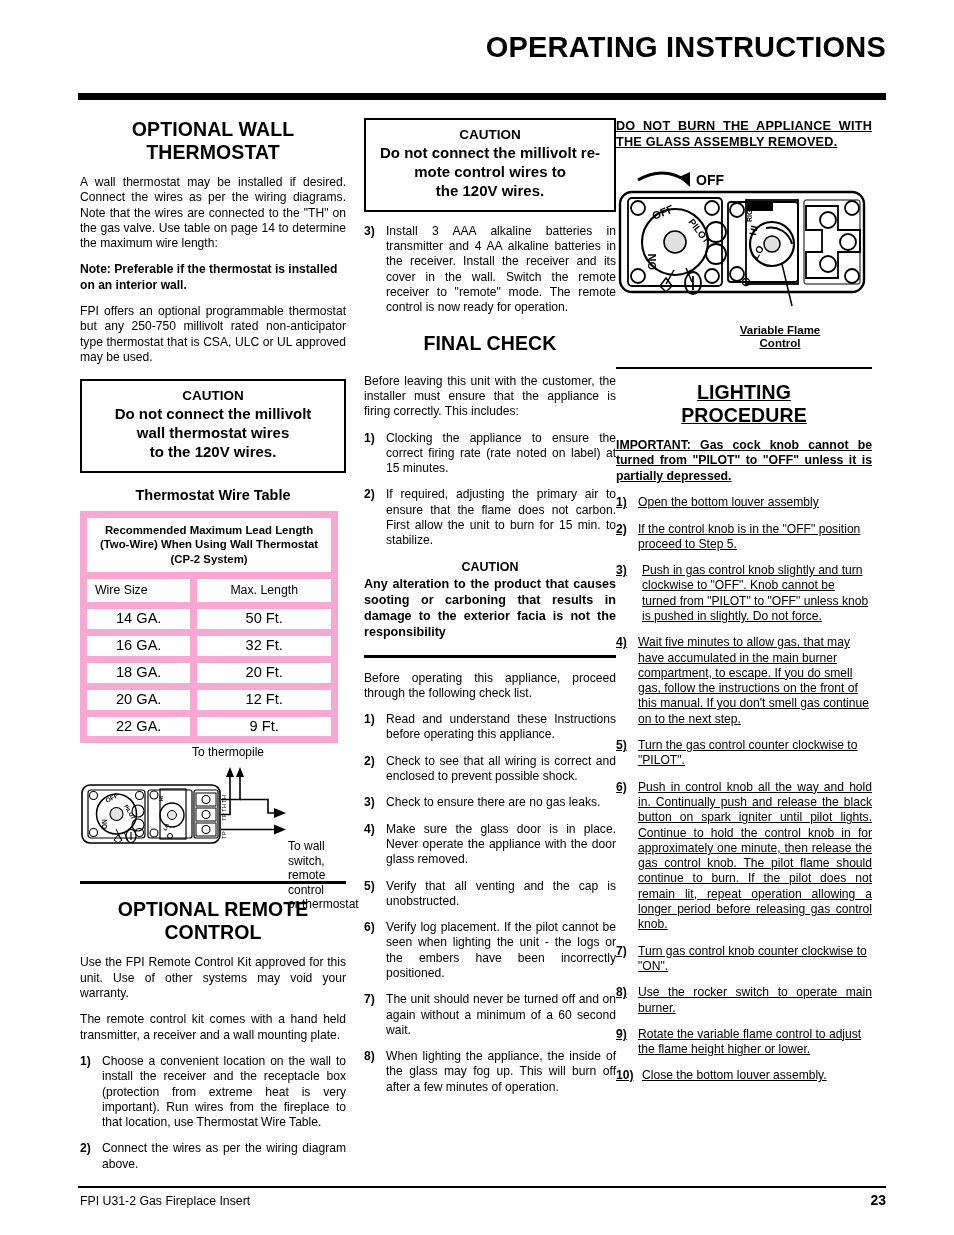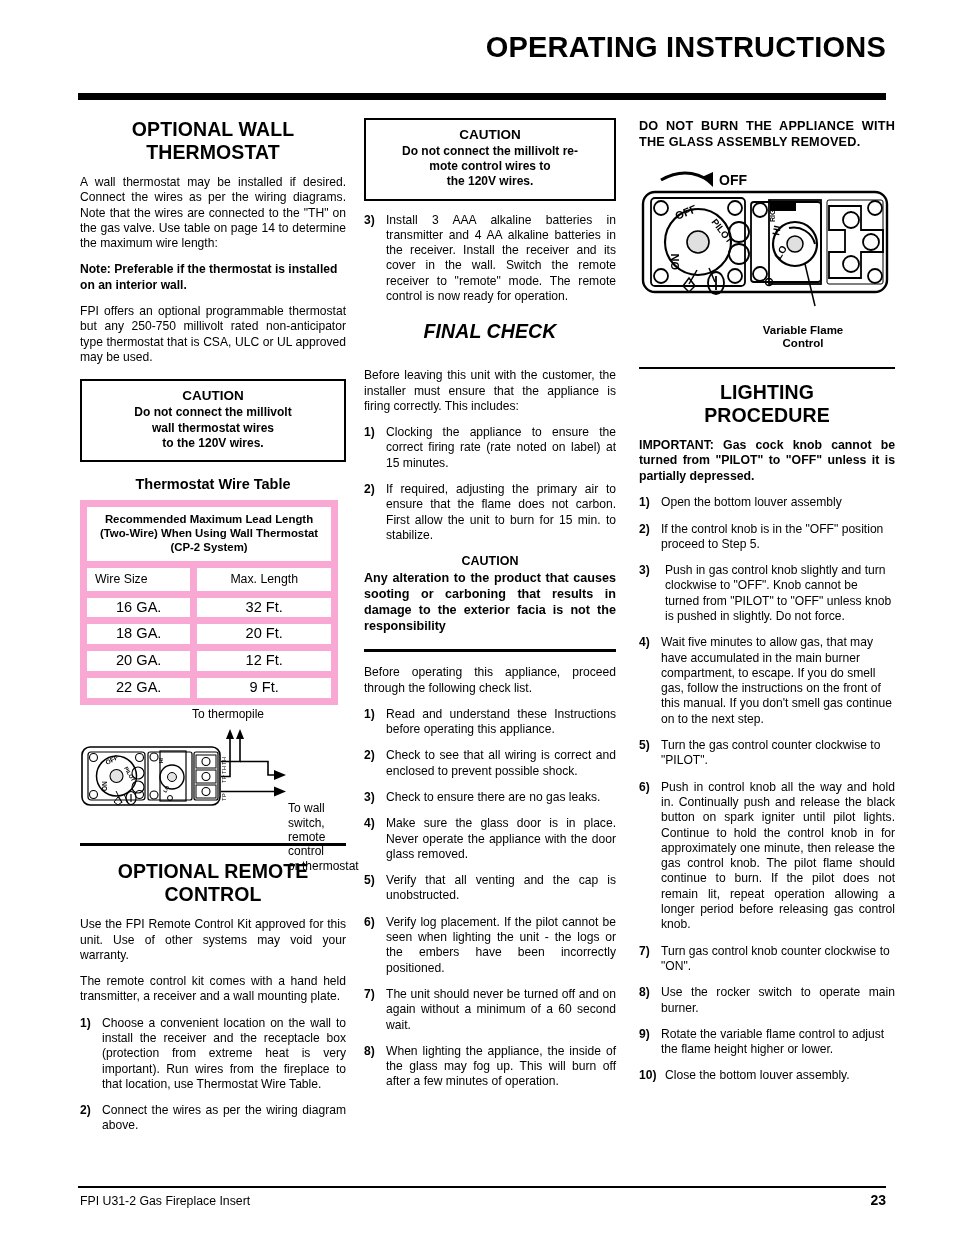--- a/index.html
+++ b/index.html
@@ -45,32 +45,32 @@
   }
 
   
   .col {
     position: absolute;
     top: 118px;
     box-sizing: border-box;
   }
   .col-left  { left: 80px;  width: 266px; }
   .col-mid   { left: 364px; width: 252px; }
-  .col-right { left: 639px; width: 256px; }
+  .col-right { left: 616px; width: 256px; text-decoration: underline; }
 
   
   .sect-title {
     font-size: 19.5px;
     font-weight: bold;
     text-align: center;
     line-height: 1.18;
     margin: 0 0 11px 0;
     letter-spacing: 0.1px;
   }
-  .sect-title.tight { margin-bottom: 25px; font-style: italic; }
+  .sect-title.tight { margin-bottom: 19px; }
   p.body {
     font-size: 12.1px;
     line-height: 1.265;
     text-align: justify;
     margin: 0 0 11px 0;
     hyphens: none;
   }
   p.bold {
     font-weight: bold;
   }
@@ -106,21 +106,21 @@
     margin: 0 0 12px 0;
     box-sizing: border-box;
   }
   .caution-title {
     font-size: 13.5px;
     font-weight: bold;
     line-height: 1.2;
     margin-bottom: 1px;
   }
   .caution-text {
-    font-size: 12px;
+    font-size: 15px;
     font-weight: bold;
     line-height: 1.26;
   }
   .caution-plain {
     text-align: center;
     margin: 0 0 10px 0;
   }
   .caution-plain .caution-title { font-size: 12.5px; margin-bottom: 2px;}
   .caution-plain .caution-body {
     font-size: 12.6px;
@@ -246,20 +246,24 @@
           <col class="c1">
           <col class="c2">
         </colgroup>
       <tbody>
           <tr>
         <th class="wire-head" colspan="2">Recommended Maximum Lead Length (Two-Wire) When Using Wall Thermostat (CP-2 System)</th>
       </tr>
       <tr>
         <td class="wire-subhead">Wire Size</td>
         <td class="wire-subhead center">Max. Length</td>
+      </tr>
+      <tr>
+        <td class="wire-cell">14 GA.</td>
+        <td class="wire-cell">50 Ft.</td>
       </tr>
       <tr>
         <td class="wire-cell">16 GA.</td>
         <td class="wire-cell">32 Ft.</td>
       </tr>
       <tr>
         <td class="wire-cell">18 GA.</td>
         <td class="wire-cell">20 Ft.</td>
       </tr>
       <tr>

